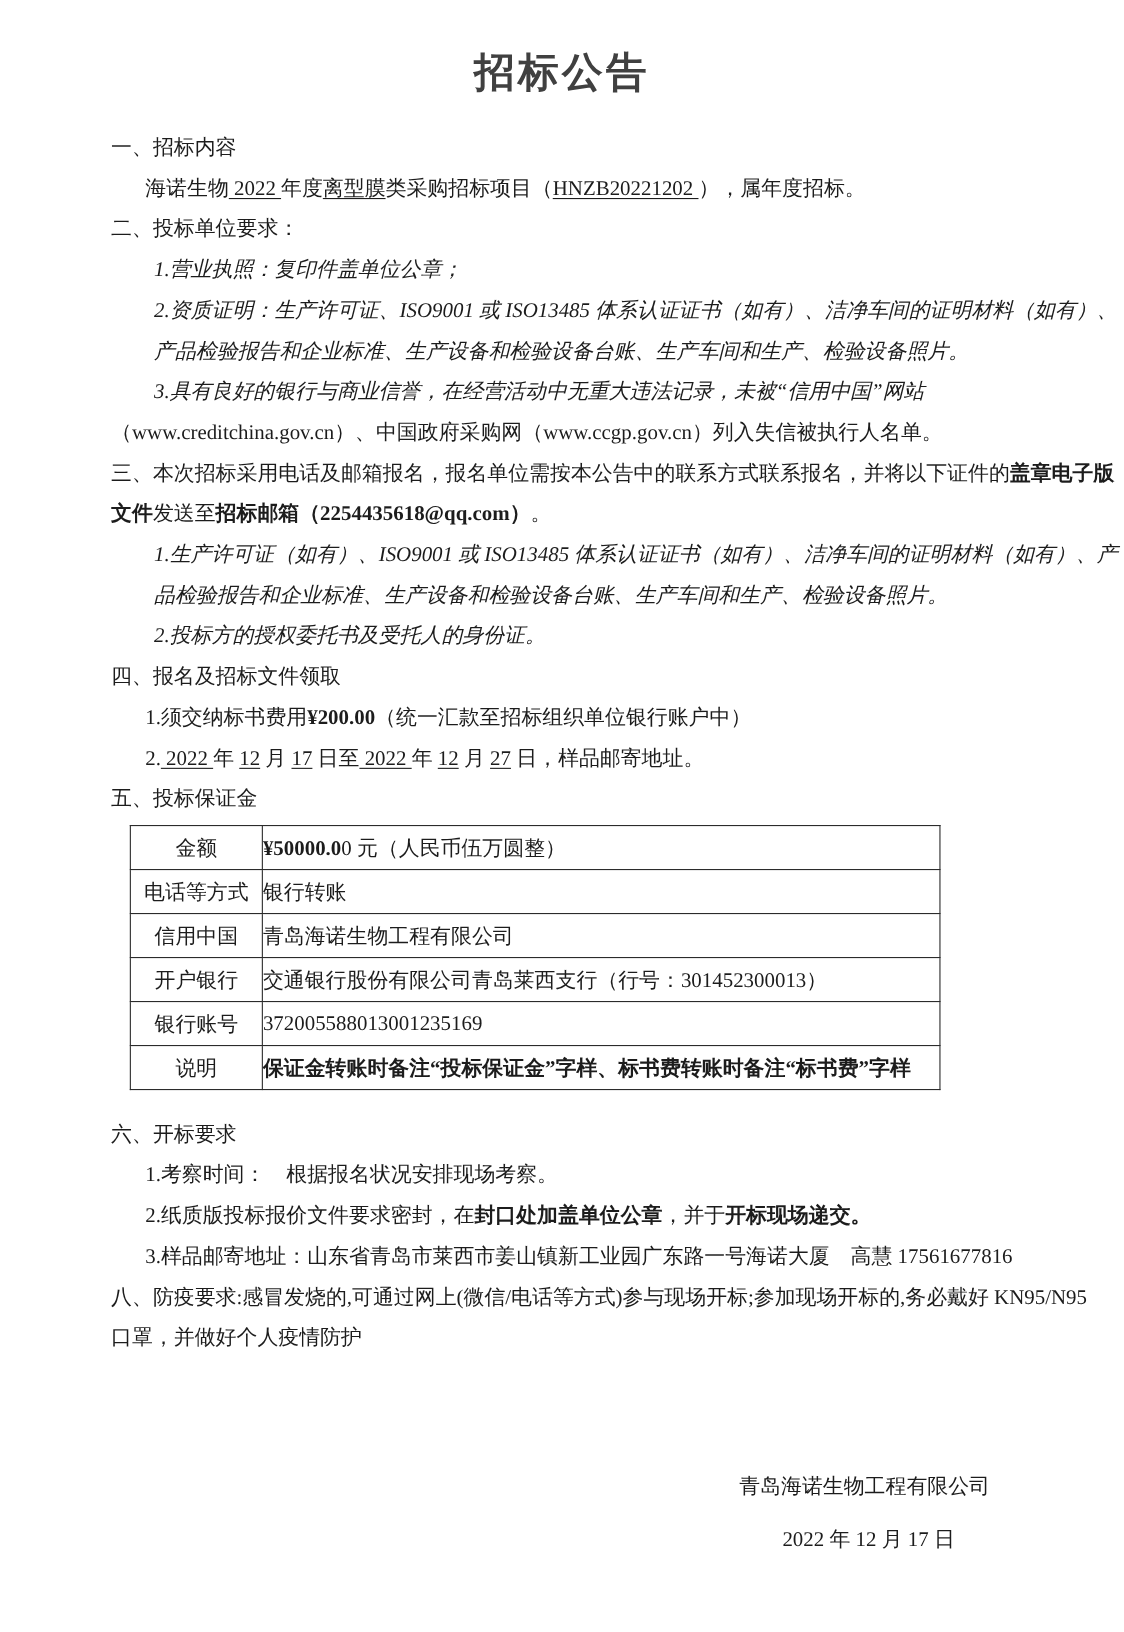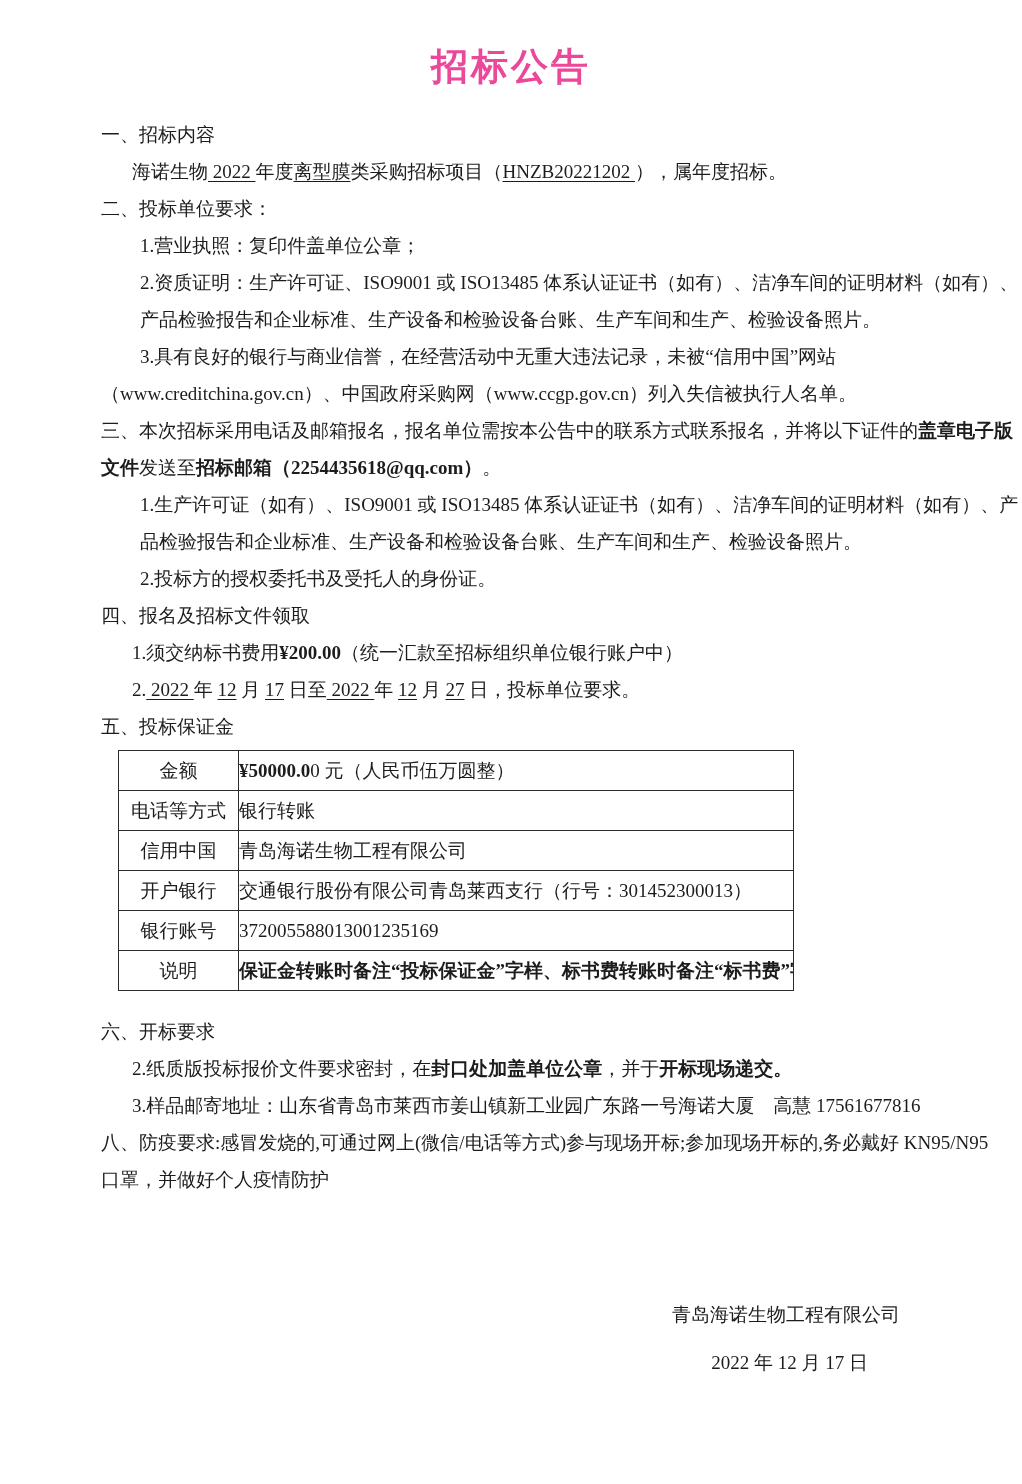--- a/index.html
+++ b/index.html
@@ -14,40 +14,40 @@
     box-sizing:border-box;
   }
   .title{
     margin:0;
     padding-top:44px;
     text-align:center;
     font-size:37px;
     font-weight:700;
     letter-spacing:3px;
     line-height:46px;
-    color:#ec4899;
+    color:#404040;
   }
   .body{
     margin:28px 60px 0 97px;
     font-size:19px;
   }
   .line{
     margin:4px;
     line-height:33px;
     white-space:nowrap;
   }
   .in1{padding-left:31px;}
-  .in2{padding-left:39px;}
+  .in2{padding-left:39px;font-style:italic;}
   .b{font-weight:700;}
   .u{text-decoration:underline;text-underline-offset:3px;}
   table.deposit{
     border-collapse:collapse;
     margin:7px 0 0 21px;
     table-layout:fixed;
-    width:676px;
+    width:737px;
   }
   table.deposit td{
     border:1.4px solid #2b2b2b;
     height:39px;
     font-size:19px;
     padding:0;
     overflow:hidden;
     white-space:nowrap;
   }
   td.tlabel{width:119px;text-align:center;}
@@ -83,21 +83,21 @@
     <p class="line"><span>（www.creditchina.gov.cn）、中国政府采购网（www.ccgp.gov.cn）列入失信被执行人名单。</span></p>
 
     <p class="line"><span>三、本次招标采用电话及邮箱报名，报名单位需按本公告中的联系方式联系报名，并将以下证件的</span><span class="b">盖章电子版</span></p>
     <p class="line"><span class="b">文件</span><span>发送至</span><span class="b">招标邮箱（2254435618@qq.com）</span><span>。</span></p>
     <p class="line in2"><span>1.生产许可证（如有）、ISO9001 或 ISO13485 体系认证证书（如有）、洁净车间的证明材料（如有）、产</span></p>
     <p class="line in2"><span>品检验报告和企业标准、生产设备和检验设备台账、生产车间和生产、检验设备照片。</span></p>
     <p class="line in2"><span>2.投标方的授权委托书及受托人的身份证。</span></p>
 
     <p class="line"><span>四、报名及招标文件领取</span></p>
     <p class="line in1"><span>1.须交纳标书费用</span><span class="b">¥200.00</span><span>（统一汇款至招标组织单位银行账户中）</span></p>
-    <p class="line in1"><span>2.</span><span class="u"> 2022 </span><span>年 </span><span class="u">12</span><span> 月 </span><span class="u">17</span><span> 日至</span><span class="u"> 2022 </span><span>年 </span><span class="u">12</span><span> 月 </span><span class="u">27</span><span> 日，投标单位要求。</span></p>
+    <p class="line in1"><span>2.</span><span class="u"> 2022 </span><span>年 </span><span class="u">12</span><span> 月 </span><span class="u">17</span><span> 日至</span><span class="u"> 2022 </span><span>年 </span><span class="u">12</span><span> 月 </span><span class="u">27</span><span> 日，样品邮寄地址。</span></p>
 
     <p class="line"><span>五、投标保证金</span></p>
 
     <table class="deposit">
       <tbody>
         <tr>
           <td class="tlabel"><span>金额</span></td>
           <td class="tvalue"><span class="b">¥50000.0</span><span>0 元（人民币伍万圆整）</span></td>
         </tr>
         <tr>
@@ -117,20 +117,21 @@
           <td class="tvalue"><span>372005588013001235169</span></td>
         </tr>
         <tr>
           <td class="tlabel"><span>说明</span></td>
           <td class="tvalue"><span class="b">保证金转账时备注“投标保证金”字样、标书费转账时备注“标书费”字样</span></td>
         </tr>
       </tbody>
     </table>
 
     <p class="line after-table"><span>六、开标要求</span></p>
+    <p class="line in1"><span>1.考察时间：　根据报名状况安排现场考察。</span></p>
     <p class="line in1"><span>2.纸质版投标报价文件要求密封，在</span><span class="b">封口处加盖单位公章</span><span>，并于</span><span class="b">开标现场递交。</span></p>
     <p class="line in1"><span>3.样品邮寄地址：山东省青岛市莱西市姜山镇新工业园广东路一号海诺大厦　高慧 17561677816</span></p>
 
     <p class="line"><span>八、防疫要求:感冒发烧的,可通过网上(微信/电话等方式)参与现场开标;参加现场开标的,务必戴好 KN95/N95</span></p>
     <p class="line"><span>口罩，并做好个人疫情防护</span></p>
 
     <div class="signature">
       <p class="sig-line sig-company">青岛海诺生物工程有限公司</p>
       <p class="sig-line sig-date">2022 年 12 月 17 日</p>
     </div>

